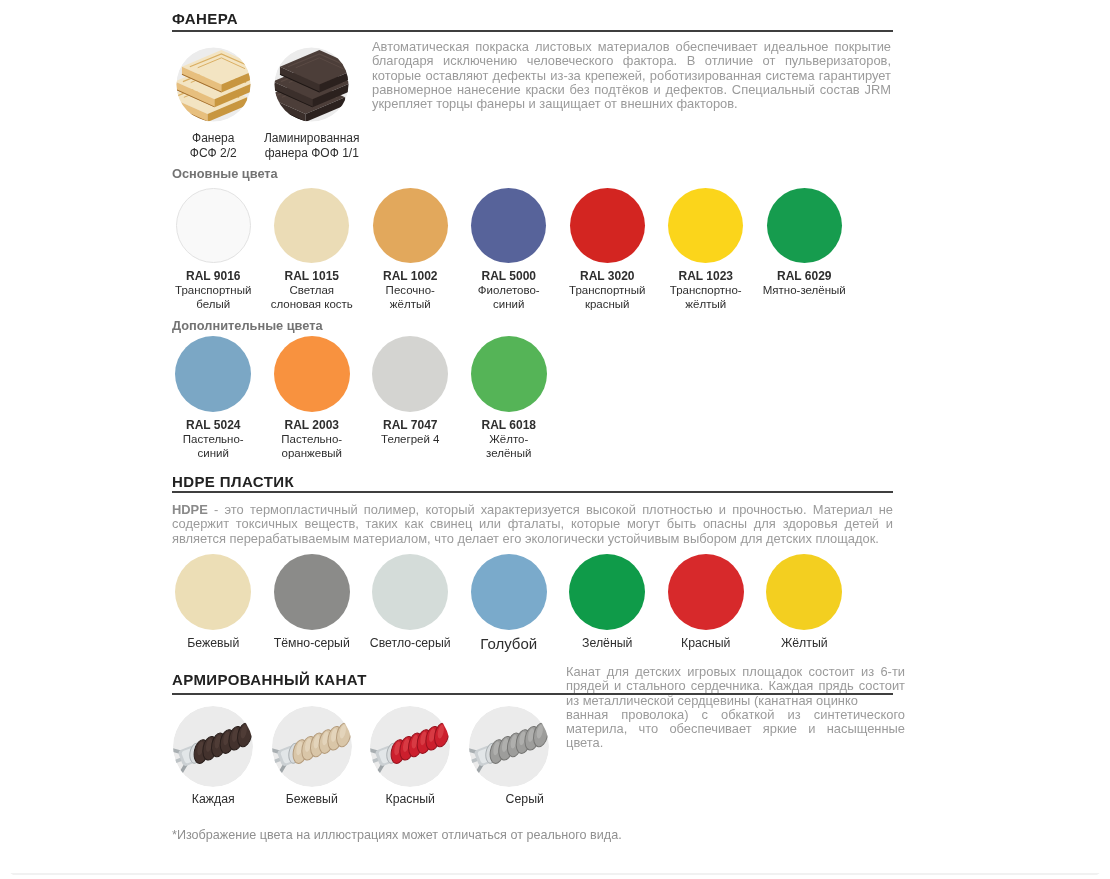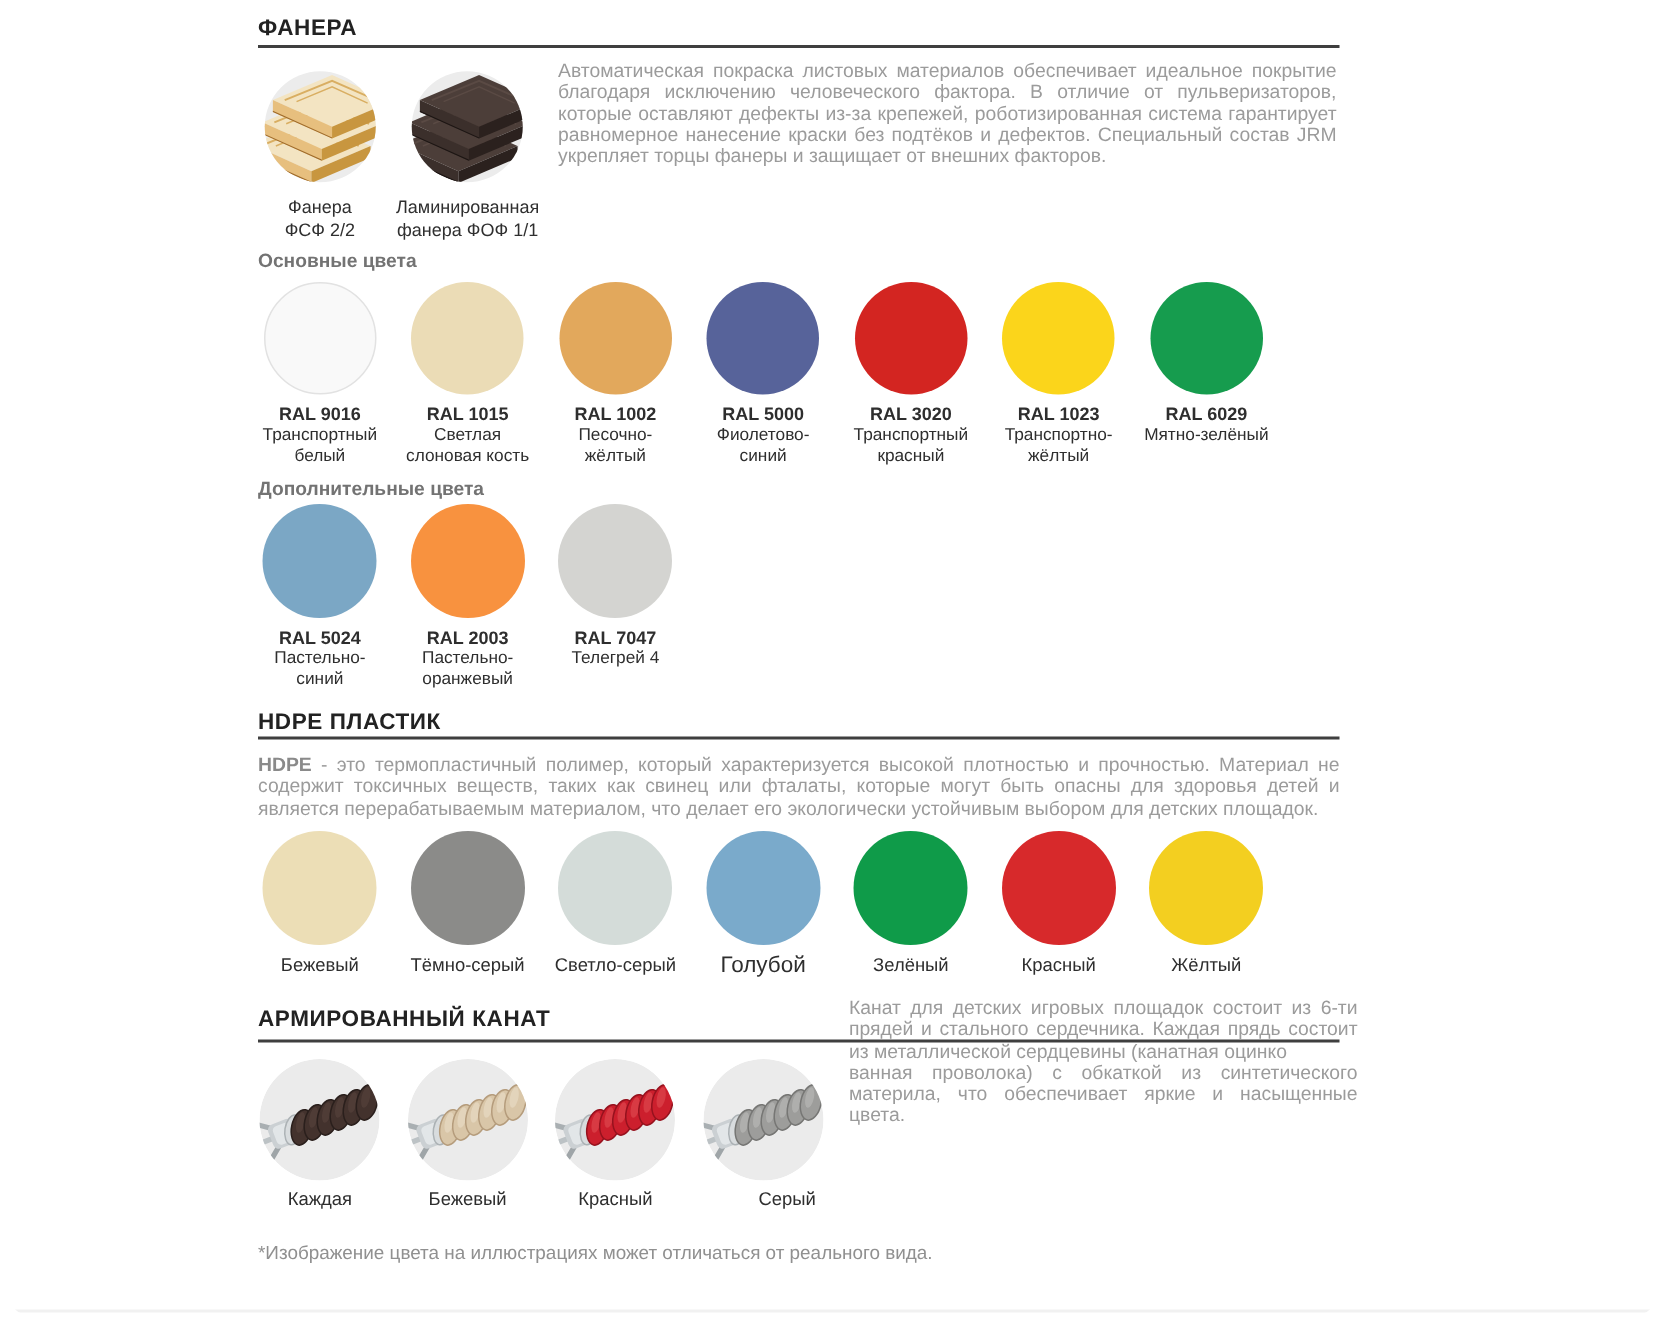--- a/index.html
+++ b/index.html
@@ -194,20 +194,26 @@
         <span class="dot" style="width: 76px; height: 76px; background: rgb(248, 146, 63);"></span>
         <span class="code">RAL 2003</span>
         <span class="cname">Пастельно-
 оранжевый</span>
       </div>
       <div class="cell">
         <span class="dot" style="width: 76px; height: 76px; background: rgb(212, 212, 209);"></span>
         <span class="code">RAL 7047</span>
         <span class="cname">Телегрей 4</span>
       </div>
+      <div class="cell">
+        <span class="dot" style="width: 76px; height: 76px; background: rgb(85, 180, 87);"></span>
+        <span class="code">RAL 6018</span>
+        <span class="cname">Жёлто-
+зелёный</span>
+      </div>
     </div>
 
   <div class="sec-title" style="top:473px">HDPE ПЛАСТИК</div>
   <div class="rule" style="top:491px"></div>
 
   <p class="para" style="left:172px;top:503px;width:721px"><b>HDPE</b><span> - это термопластичный полимер, который характеризуется высокой плотностью и прочностью. Материал не содержит токсичных веществ, таких как свинец или фталаты, которые могут быть опасны для здоровья детей и является перерабатываемым материалом, что делает его экологически устойчивым выбором для детских площадок.</span></p>
 
   <div class="row" style="top:554px" id="hdpe-row">
       <div class="cell">
         <span class="dot" style="width: 76px; height: 76px; background: rgb(236, 222, 182);"></span>

